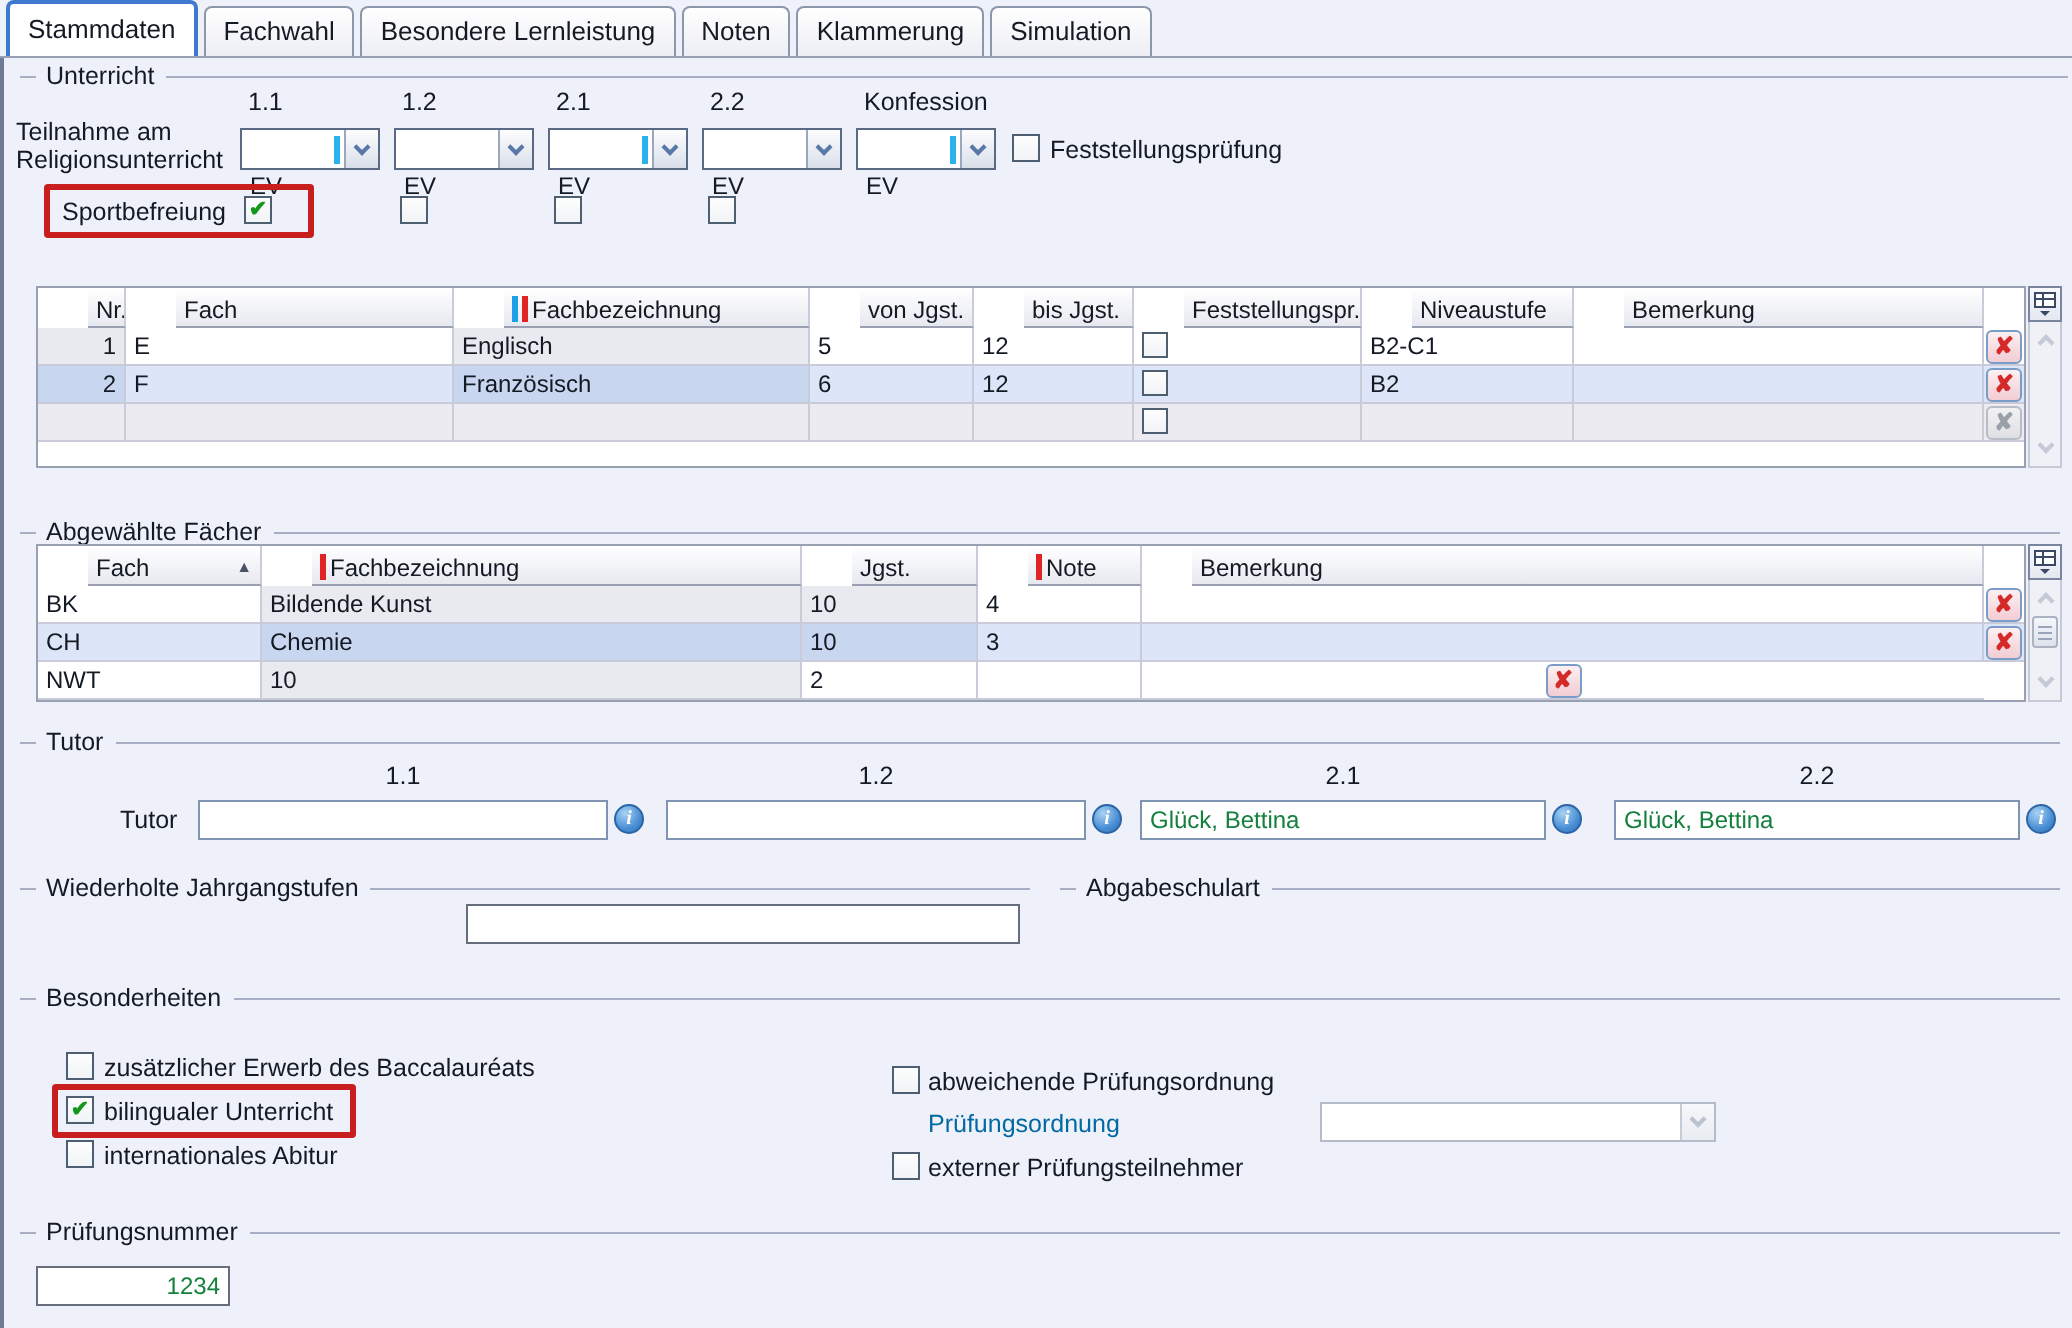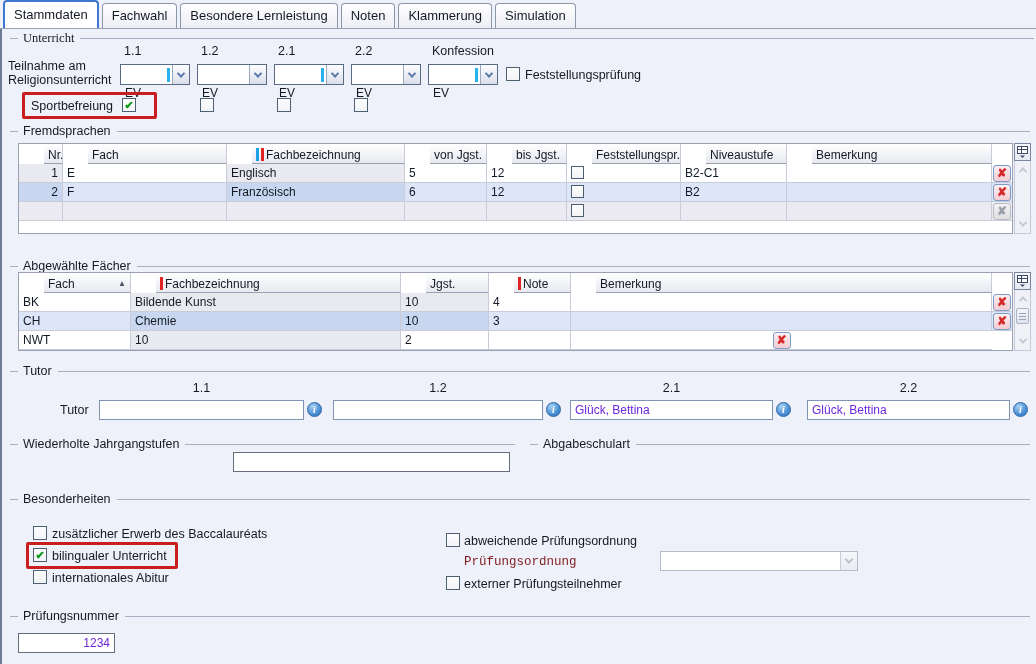--- a/index.html
+++ b/index.html
@@ -25,21 +25,21 @@
   .tabrule { position:absolute; left:0; top:28px; width:1036px; height:1px; background:#99a0b4; z-index:1; }
   .leftedge { position:absolute; left:0; top:29px; width:2px; height:635px; background:#6e7a96; }
 
   
   .grp { position:absolute; display:flex; align-items:center; font-size:12.5px; color:#141a24; height:14px; }
   .grp::before { content:""; width:8px; height:1px; background:#a7aec4; margin-right:5px; flex:0 0 auto; }
   .grp .t { margin-right:6px; white-space:nowrap; }
   .grp::after { content:""; flex:1 1 auto; height:1px; background:#a7aec4; }
 
   .lbl { position:absolute; white-space:nowrap; font-size:12.5px; }
-  .lbl.dim { color:#7f1d1d;font-family:Liberation Mono, monospace; }
+  .lbl.dim { color:#0369a1; }
 
   
   .cb { position:absolute; width:14px; height:14px; border:1px solid #4e5f72;
         background:linear-gradient(#fdfdfd,#f1f3f6); display:flex; align-items:center; justify-content:center;
         font-size:11px; font-weight:bold; color:#12991c; line-height:1; cursor:default; }
   .cb.small { width:13px; height:13px; position:static; }
 
   
   .combo { position:absolute; height:21px; border:1px solid #5a6a84; background:#fff; display:flex; align-items:center; }
   .combo .val { flex:1 1 auto; padding:0 4px; font-size:12px; overflow:hidden;margin-top:36px; }
@@ -47,21 +47,21 @@
   .combo .btn { width:17px; align-self:stretch; border-left:1px solid #9aa8bc;
                 background:linear-gradient(#fdfdfe,#d9dfea); display:flex; align-items:center; justify-content:center; }
   .chev { width:6px; height:6px; border-right:2px solid #5878a8; border-bottom:2px solid #5878a8;
           transform:rotate(45deg) translate(-1px,-1px); }
   .combo.disabled { border-color:#b4bcca; }
   .combo.disabled .btn { border-left-color:#c6ccd6; background:linear-gradient(#f6f7fa,#e9ecf2); }
   .combo.disabled .chev { border-color:#b8c2d0; }
 
   
   .txt { position:absolute; height:20px; border:1px solid #7f93b2; background:#fff; font-family:"Liberation Sans",sans-serif;
-         font-size:12px; padding:0 4px; color:#6d28d9; }
+         font-size:12px; padding:0 4px; color:#15803d; }
   .txt.dark { border-color:#666d7c; }
   .txt.right { text-align:right; }
 
   
   .info { position:absolute; width:15px; height:15px; border-radius:50%;
           background:radial-gradient(circle at 35% 28%, #a8d2f4, #4a8fd4 60%, #2d6db4);
           border:1px solid #2b65a6; color:#fff; font:italic bold 10px "Liberation Serif", serif;
           display:flex; align-items:center; justify-content:center; }
 
   
@@ -120,21 +120,21 @@
     <div class="tab active">Stammdaten</div>
     <div class="tab">Fachwahl</div>
     <div class="tab">Besondere Lernleistung</div>
     <div class="tab">Noten</div>
     <div class="tab">Klammerung</div>
     <div class="tab">Simulation</div>
   </div>
   <div class="tabrule"></div>
   <div class="leftedge"></div>
 
-  <div class="grp" style="left:10px; right:2px; top:31px;font-family:Liberation Serif, serif;">
+  <div class="grp" style="left:10px; right:2px; top:31px;">
     <span class="t">Unterricht</span>
   </div>
 
   <span class="lbl" style="left:124px; top:44px;">1.1</span>
   <span class="lbl" style="left:201px; top:44px;">1.2</span>
   <span class="lbl" style="left:278px; top:44px;">2.1</span>
   <span class="lbl" style="left:355px; top:44px;">2.2</span>
   <span class="lbl" style="left:432px; top:44px;">Konfession</span>
 
   <div class="abs" style="left:8px; top:59px; width:109px; text-align:left; line-height:14px; font-size:12.5px;">
@@ -179,23 +179,20 @@
   <div class="cb" style="left:506px; top:67px;"></div>
   <span class="lbl" style="left:525px; top:68px;">Feststellungsprüfung</span>
 
   <span class="lbl" style="left:31px; top:99px;">Sportbefreiung</span>
   <div class="cb" style="left:122px; top:98px;">✔</div>
   <div class="cb" style="left:200px; top:98px;"></div>
   <div class="cb" style="left:277px; top:98px;"></div>
   <div class="cb" style="left:354px; top:98px;"></div>
   <div class="redbox" style="left:22px; top:92px; width:135px; height:27px;"></div>
 
-  <div class="grp" style="left:10px; right:6px; top:124px;">
-    <span class="t">Fremdsprachen</span>
-  </div>
 
   <div class="grid grid1">
 
     <div class="cell h">
       <span>Nr.</span>
       <span class="sort">▲</span>
     </div>
     <div class="cell h">
       <span>Fach</span>
     </div>

